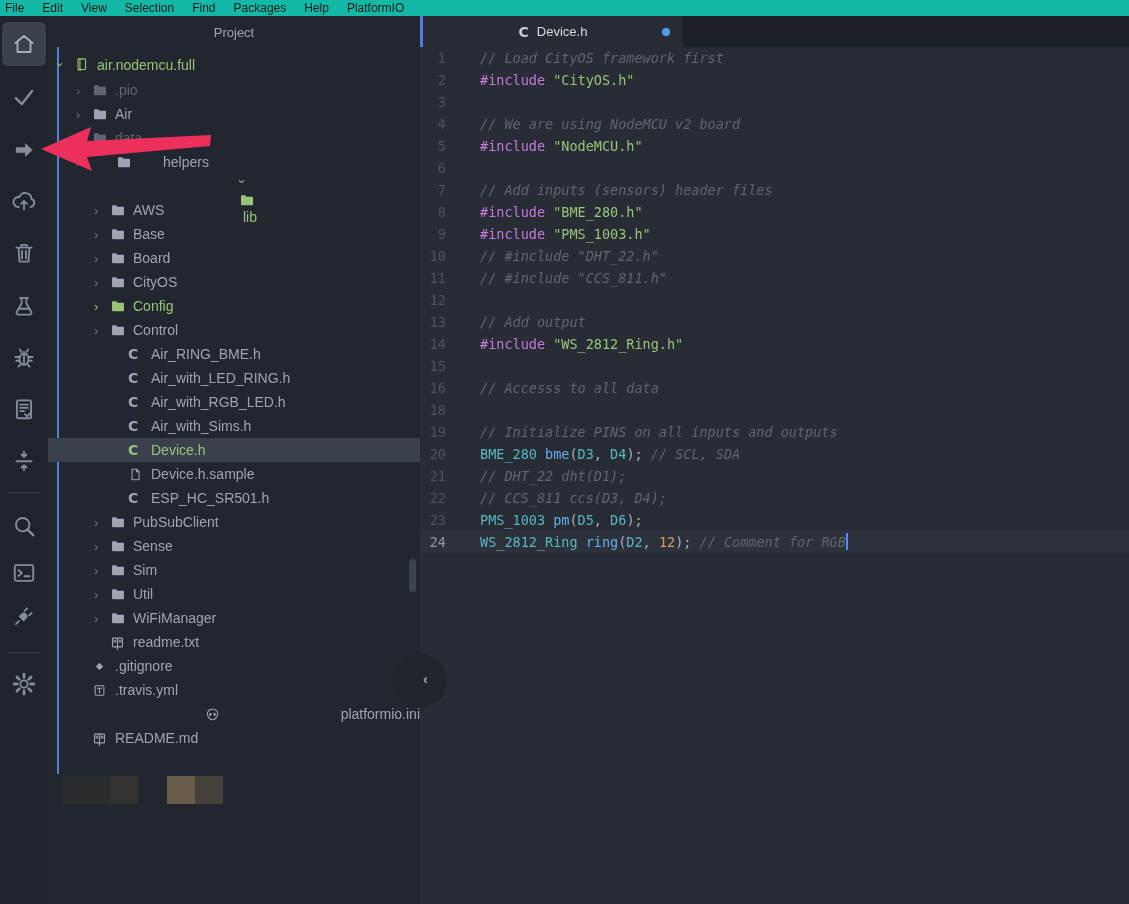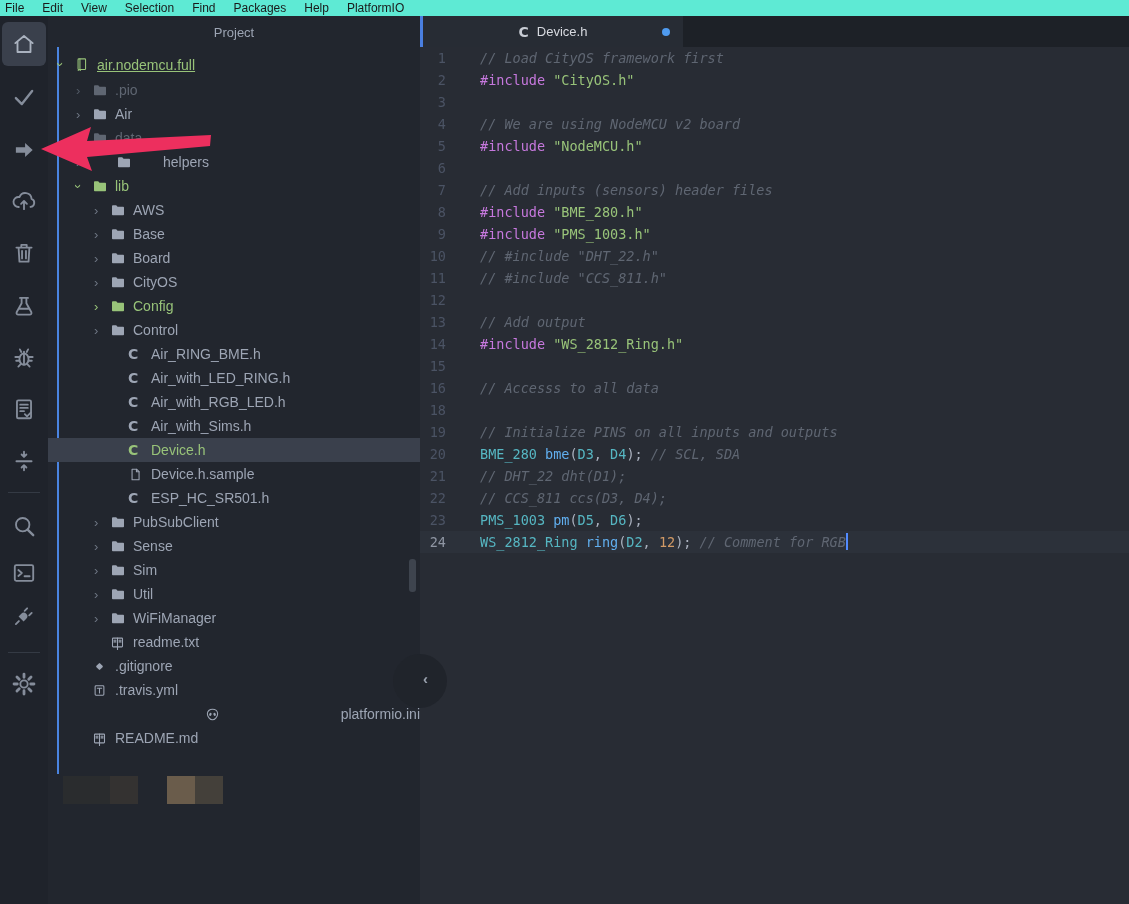--- a/index.html
+++ b/index.html
@@ -1,41 +1,41 @@
 <!DOCTYPE html>
 <html><head>
 <meta charset="utf-8">
 <style>
   * { margin:0; padding:0; box-sizing:border-box; }
   html,body { width:1129px; height:904px; overflow:hidden; background:#282c34;
               font-family:"Liberation Sans", sans-serif; }
   #stage { position:relative; width:1129px; height:904px; }
 
   
-  .menubar { position:absolute; top:0; left:0; width:1129px; height:16px; background:#5eead4;
+  .menubar { position:absolute; top:0; left:0; width:1129px; height:16px; background:#14b8a6;
              display:flex; align-items:center; font-size:12px; color:#1a1a1a; z-index:20; }
   .menubar .mi { padding:0 9px; line-height:16px; cursor:default; }
   .menubar .mi:first-child { padding-left:5px; }
 
   
   .activity-bar { position:absolute; top:16px; left:0; width:48px; height:888px; background:#1f232b; z-index:5; }
   .ab-btn { position:absolute; left:2px; width:44px; height:44px; display:flex;
             align-items:center; justify-content:center; color:#858d9b; cursor:pointer; }
   .ab-btn.active { background:#3a404c; border-radius:6px; color:#aab2bf; }
   .ab-btn svg { width:26px; height:26px; }
   .ab-div { position:absolute; left:8px; width:32px; height:1px; background:#343a44; }
 
   
   .tree-panel { position:absolute; top:16px; left:48px; width:372px; height:888px;
                 background:#22262e; z-index:4; overflow:hidden; }
   .tree-header { height:35px; line-height:33px; text-align:center; color:#9da5b4; font-size:13px; }
   .indent-line { position:absolute; left:9px; top:31px; height:727px; width:2px; background:#4a84e0; }
   .tree-rows { position:absolute; top:35px; left:0; width:372px; }
   .trow { display:flex; align-items:center; height:24px; font-size:14px; cursor:pointer; white-space:nowrap; }
-  .trow.root { height:27px;text-decoration:underline; }
+  .trow.root { height:27px; }
   .trow.selected { background:#3a404c; }
   .chev { width:16px; flex:0 0 16px; text-align:left; font-size:13px; color:#6e7683; }
   .chev .g { display:inline-block; }
   .chev.open .g { transform:rotate(90deg); }
   .ticon { width:19px; flex:0 0 19px; display:flex; align-items:center; }
   .ticon svg { width:15px; height:15px; }
   .ticon svg.fold { width:16px; height:16px; }
   .tlabel { margin-left:4px; }
   .c-glyph { font-weight:bold; font-size:14px; font-family:"DejaVu Sans", sans-serif; }
   .col-normal { color:#9da5b4; } .col-normal .chev { color:#6e7683; }
@@ -217,21 +217,21 @@
         </div>
         <div class="trow col-normal" style="padding-left: 28px; gap: 24px;">
           <span class="chev"><span class="g">›</span></span>
           <span class="ticon">
             <svg class="fold" viewBox="0 0 24 24" fill="currentColor">
               <path d="M3 6.2c0-.7.5-1.2 1.2-1.2h5.1l2 2h8.5c.7 0 1.2.5 1.2 1.2v10.6c0 .7-.5 1.2-1.2 1.2H4.2c-.7 0-1.2-.5-1.2-1.2z"></path>
             </svg>
           </span>
           <span class="tlabel">helpers</span>
         </div>
-        <div class="trow col-green" style="padding-left: 28px;">
+        <div class="trow col-green" style="padding-left: 28px; flex-direction: column;">
           <span class="chev open"><span class="g">›</span></span>
           <span class="ticon">
             <svg class="fold" viewBox="0 0 24 24" fill="currentColor">
               <path d="M3 6.2c0-.7.5-1.2 1.2-1.2h5.1l2 2h8.5c.7 0 1.2.5 1.2 1.2v10.6c0 .7-.5 1.2-1.2 1.2H4.2c-.7 0-1.2-.5-1.2-1.2z"></path>
             </svg>
           </span>
           <span class="tlabel">lib</span>
         </div>
         <div class="trow col-normal" style="padding-left: 46px;">
           <span class="chev"><span class="g">›</span></span>

